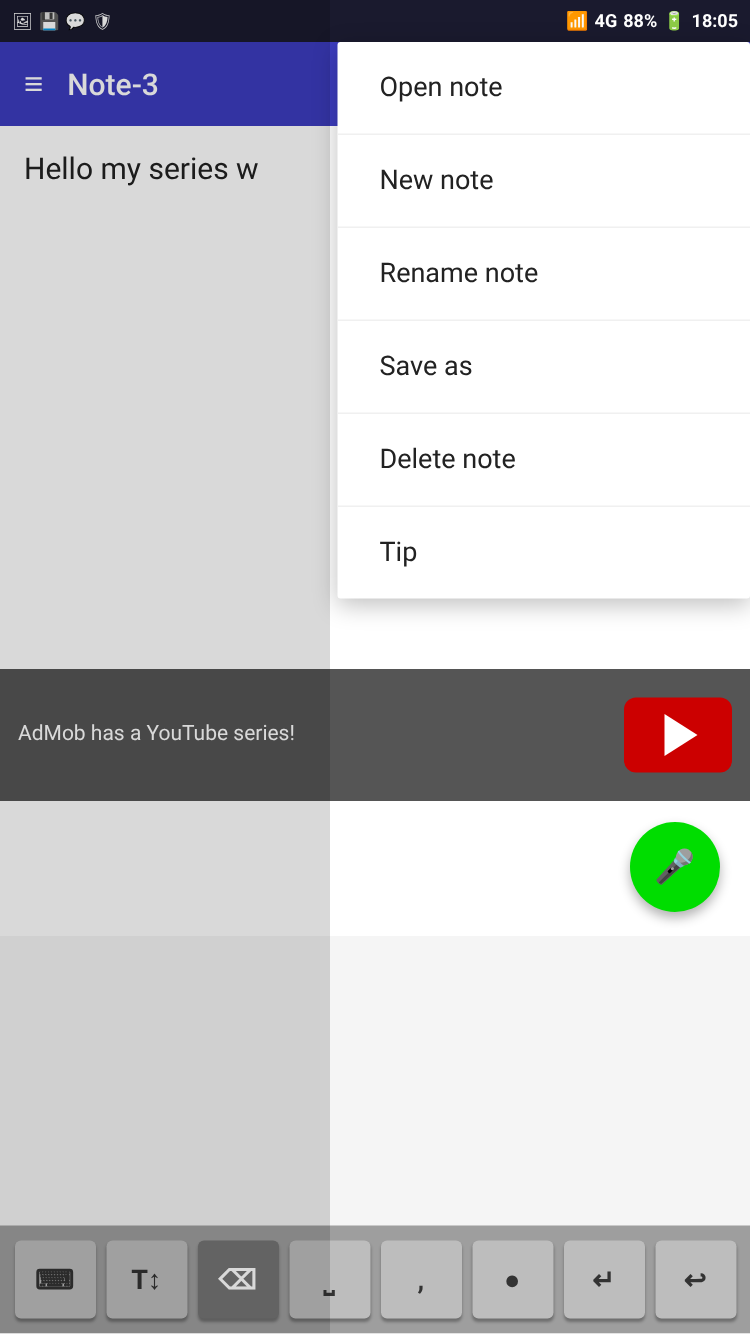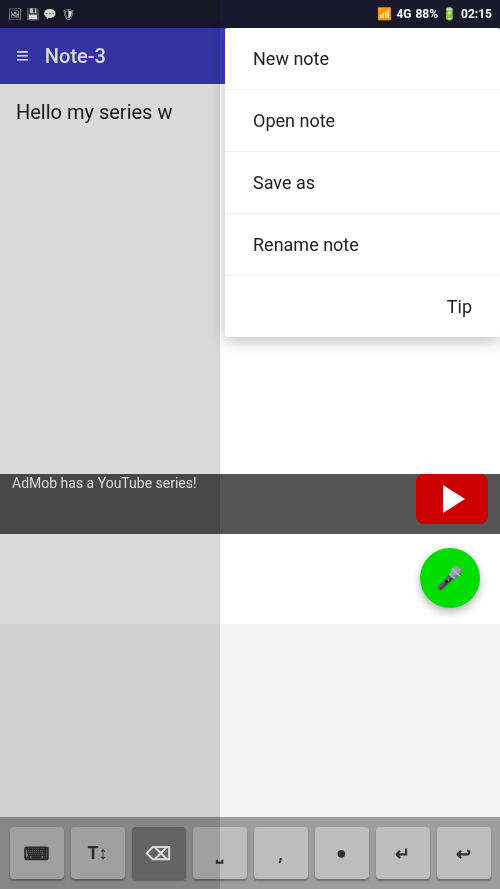--- a/index.html
+++ b/index.html
@@ -82,21 +82,20 @@
     }
     .dropdown-item {
       padding: 20px 28px;
       font-size: 18px;
       color: #222;
       cursor: pointer;
       border-bottom: 1px solid #f0f0f0;
     }
     .dropdown-item:last-child {
       border-bottom: none;
-      text-align: right;
     }
 
     
     .content-area {
       width: 100%;
       height: 480px;
       background: white;
       position: relative;
     }
 
@@ -120,24 +119,24 @@
       color: white;
       font-size: 22px;
     }
 
     
     .ad-banner {
       position: absolute;
       bottom: 90px;
       left: 0;
       right: 0;
-      height: 60px;
+      height: 88px;
       background: #555;
       display: flex;
-      align-items: flex-start;
+      align-items: center;
       padding: 0 12px;
       gap: 16px;
     }
     .ad-text {
       flex: 1;
       color: white;
       font-size: 14px;
       line-height: 1.4;
     }
     .youtube-btn {
@@ -211,21 +210,21 @@
     <span>🖼</span>
     <span>💾</span>
     <span>💬</span>
     <span>🛡</span>
   </div>
   <div class="status-right">
     <span>📶</span>
     <span>4G</span>
     <span>88%</span>
     <span>🔋</span>
-    <span>02:15</span>
+    <span>18:05</span>
   </div>
 </div>
 
 <div class="toolbar">
   <span class="hamburger-icon">≡</span>
   <span class="toolbar-title">Note-3</span>
 </div>
 
 <div class="main-content">
   <span>Hello my series w</span>
@@ -244,24 +243,25 @@
     <div class="youtube-btn">
       <div class="play-triangle"></div>
     </div>
   </div>
 
 </div>
 
 <div class="dim-overlay"></div>
 
 <div class="dropdown-menu">
-<div class="dropdown-item">New note</div>
-    <div class="dropdown-item">Open note</div>
+<div class="dropdown-item">Open note</div>
+    <div class="dropdown-item">New note</div>
+    <div class="dropdown-item">Rename note</div>
     <div class="dropdown-item">Save as</div>
-    <div class="dropdown-item">Rename note</div>
+    <div class="dropdown-item">Delete note</div>
     <div class="dropdown-item">Tip</div>
   </div>
 
 <div class="keyboard-toolbar">
 <div class="kb-btn">⌨</div>
     <div class="kb-btn">T↕</div>
     <div class="kb-btn dark">⌫</div>
     <div class="kb-btn">⎵</div>
     <div class="kb-btn">,</div>
     <div class="kb-btn">●</div>

